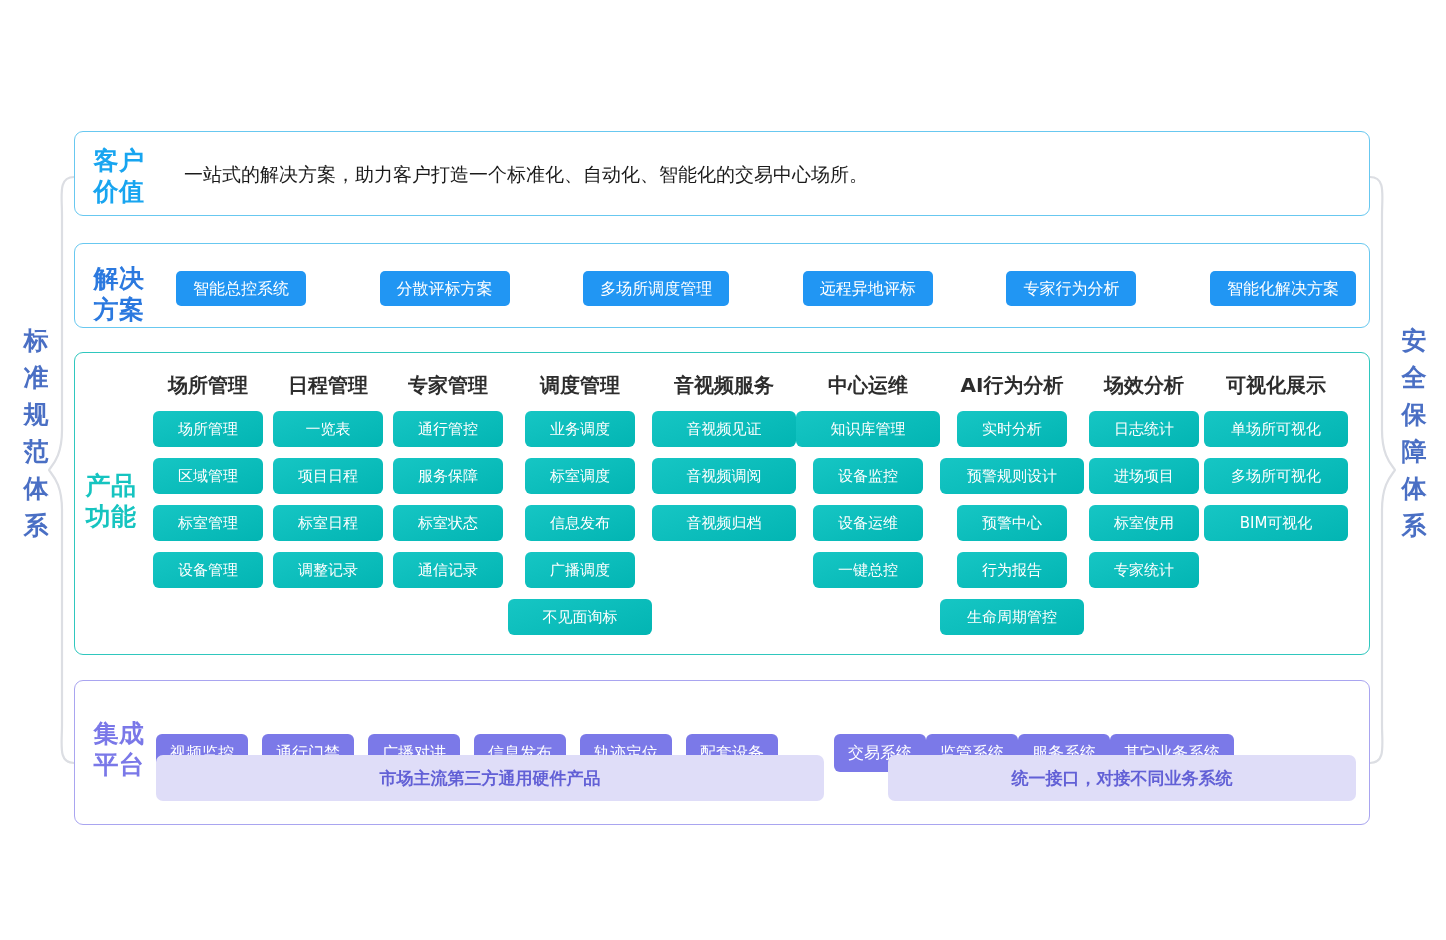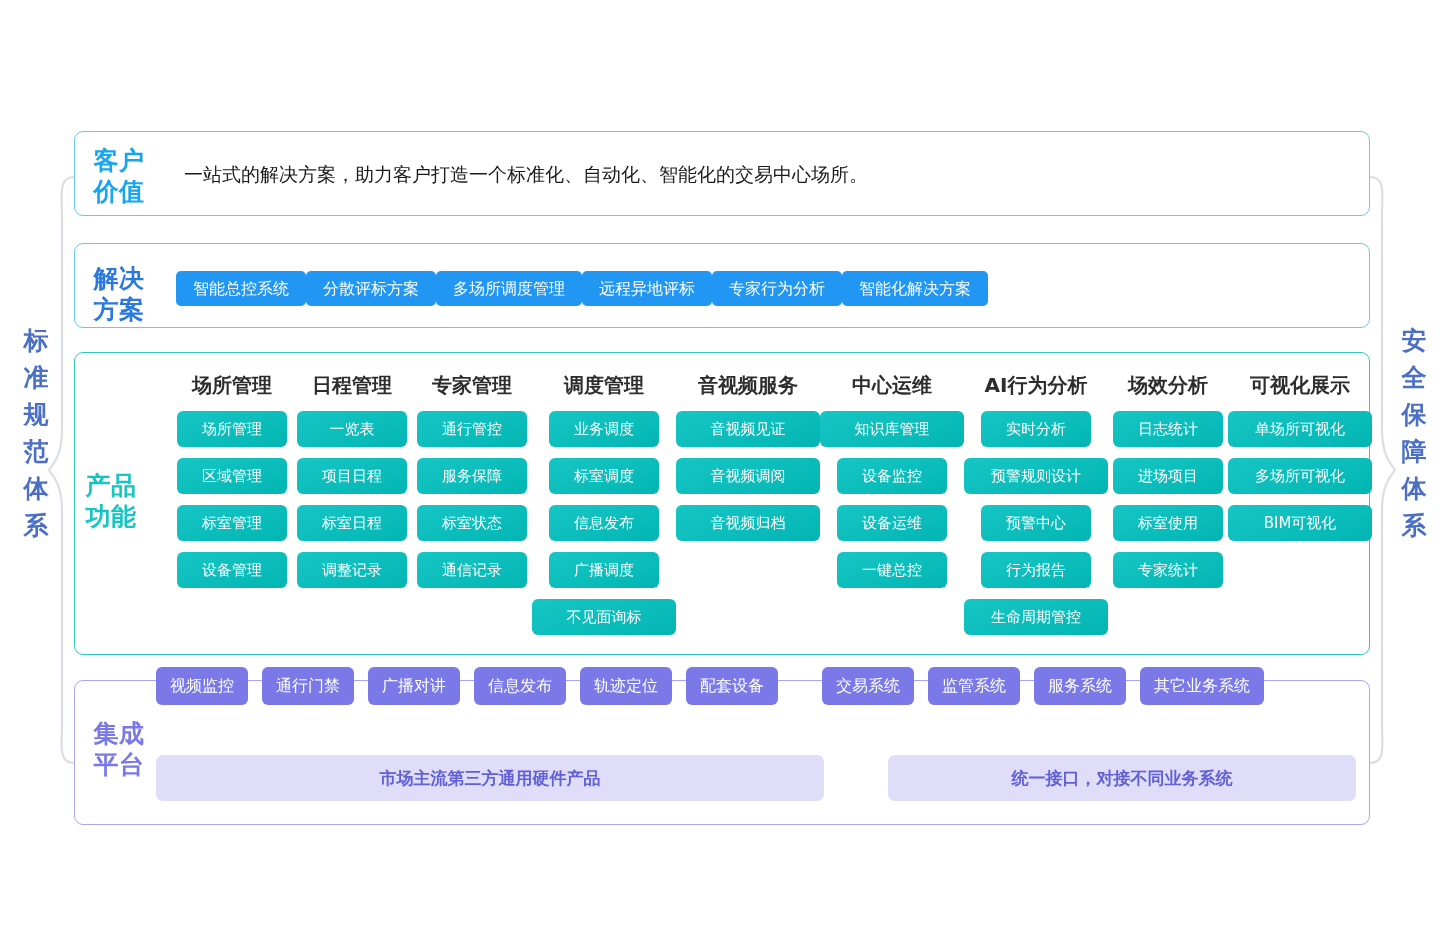--- a/index.html
+++ b/index.html
@@ -65,65 +65,65 @@
   #value-text{
     position:absolute;left:184px;top:160px;width:1160px;
     font-size:19px;color:#1b1b1b;line-height:28px;
   }
 
   
   #panel-solution{left:74px;top:243px;width:1296px;height:85px;}
   #solution-title{left:88px;top:263px;}
   #solution-row{
     position:absolute;left:176px;top:270px;width:1180px;height:36px;
-    display:flex;align-items:center;
+    display:flex;justify-content:space-between;align-items:center;
   }
   .btn-blue{
     background:#2196F3;
     color:#ffffff;
     border-radius:5px;
     font-size:16px;
     height:35px;
     line-height:35px;
     padding:0 17px;
     text-align:center;
     white-space:nowrap;
     box-sizing:border-box;
   }
 
   
   #panel-product{left:74px;top:352px;width:1296px;height:303px;}
   #product-title{left:80px;top:470px;}
   #product-grid{
-    position:absolute;left:172px;top:372px;width:1200px;height:275px;
+    position:absolute;left:148px;top:372px;width:1200px;height:275px;
     display:flex;align-items:flex-start;gap:0;
   }
   .pcol{width:150px;display:flex;flex-direction:column;align-items:center;}
   .pcol-head{
     font-size:20px;font-weight:bold;color:#2d2d2d;
     margin-bottom:12px;white-space:nowrap;
   }
   .chip-teal{
     width:110px;height:36px;line-height:36px;
     margin-bottom:11px;
     background:linear-gradient(160deg,#16C6C4 0%,#02B5B3 100%);
     color:#ffffff;font-size:15px;text-align:center;border-radius:6px;
     white-space:nowrap;box-sizing:border-box;
   }
   .chip-teal.wide{width:144px;font-size:15px;}
 
   
   #panel-integration{left:74px;top:680px;width:1296px;height:145px;}
   #integration-title{left:88px;top:718px;}
   #int-top{
-    position:absolute;left:156px;top:667px;width:1200px;height:38px;
+    position:absolute;left:156px;top:734px;width:1200px;height:38px;
     display:flex;align-items:flex-start;
   }
   #int-group-hw{display:flex;gap:14px;}
-  #int-group-sys{display:flex;gap:14px;margin-left:44px;}
+  #int-group-sys{display:flex;margin-left:56px;}
   .btn-purple{
     background:#7B79E8;color:#ffffff;border-radius:6px;
     font-size:16px;height:38px;line-height:38px;padding:0 14px;
     text-align:center;white-space:nowrap;box-sizing:border-box;
   }
   #int-bars{
     position:absolute;left:156px;top:755px;width:1200px;height:46px;
     display:flex;
   }
   .int-bar{

